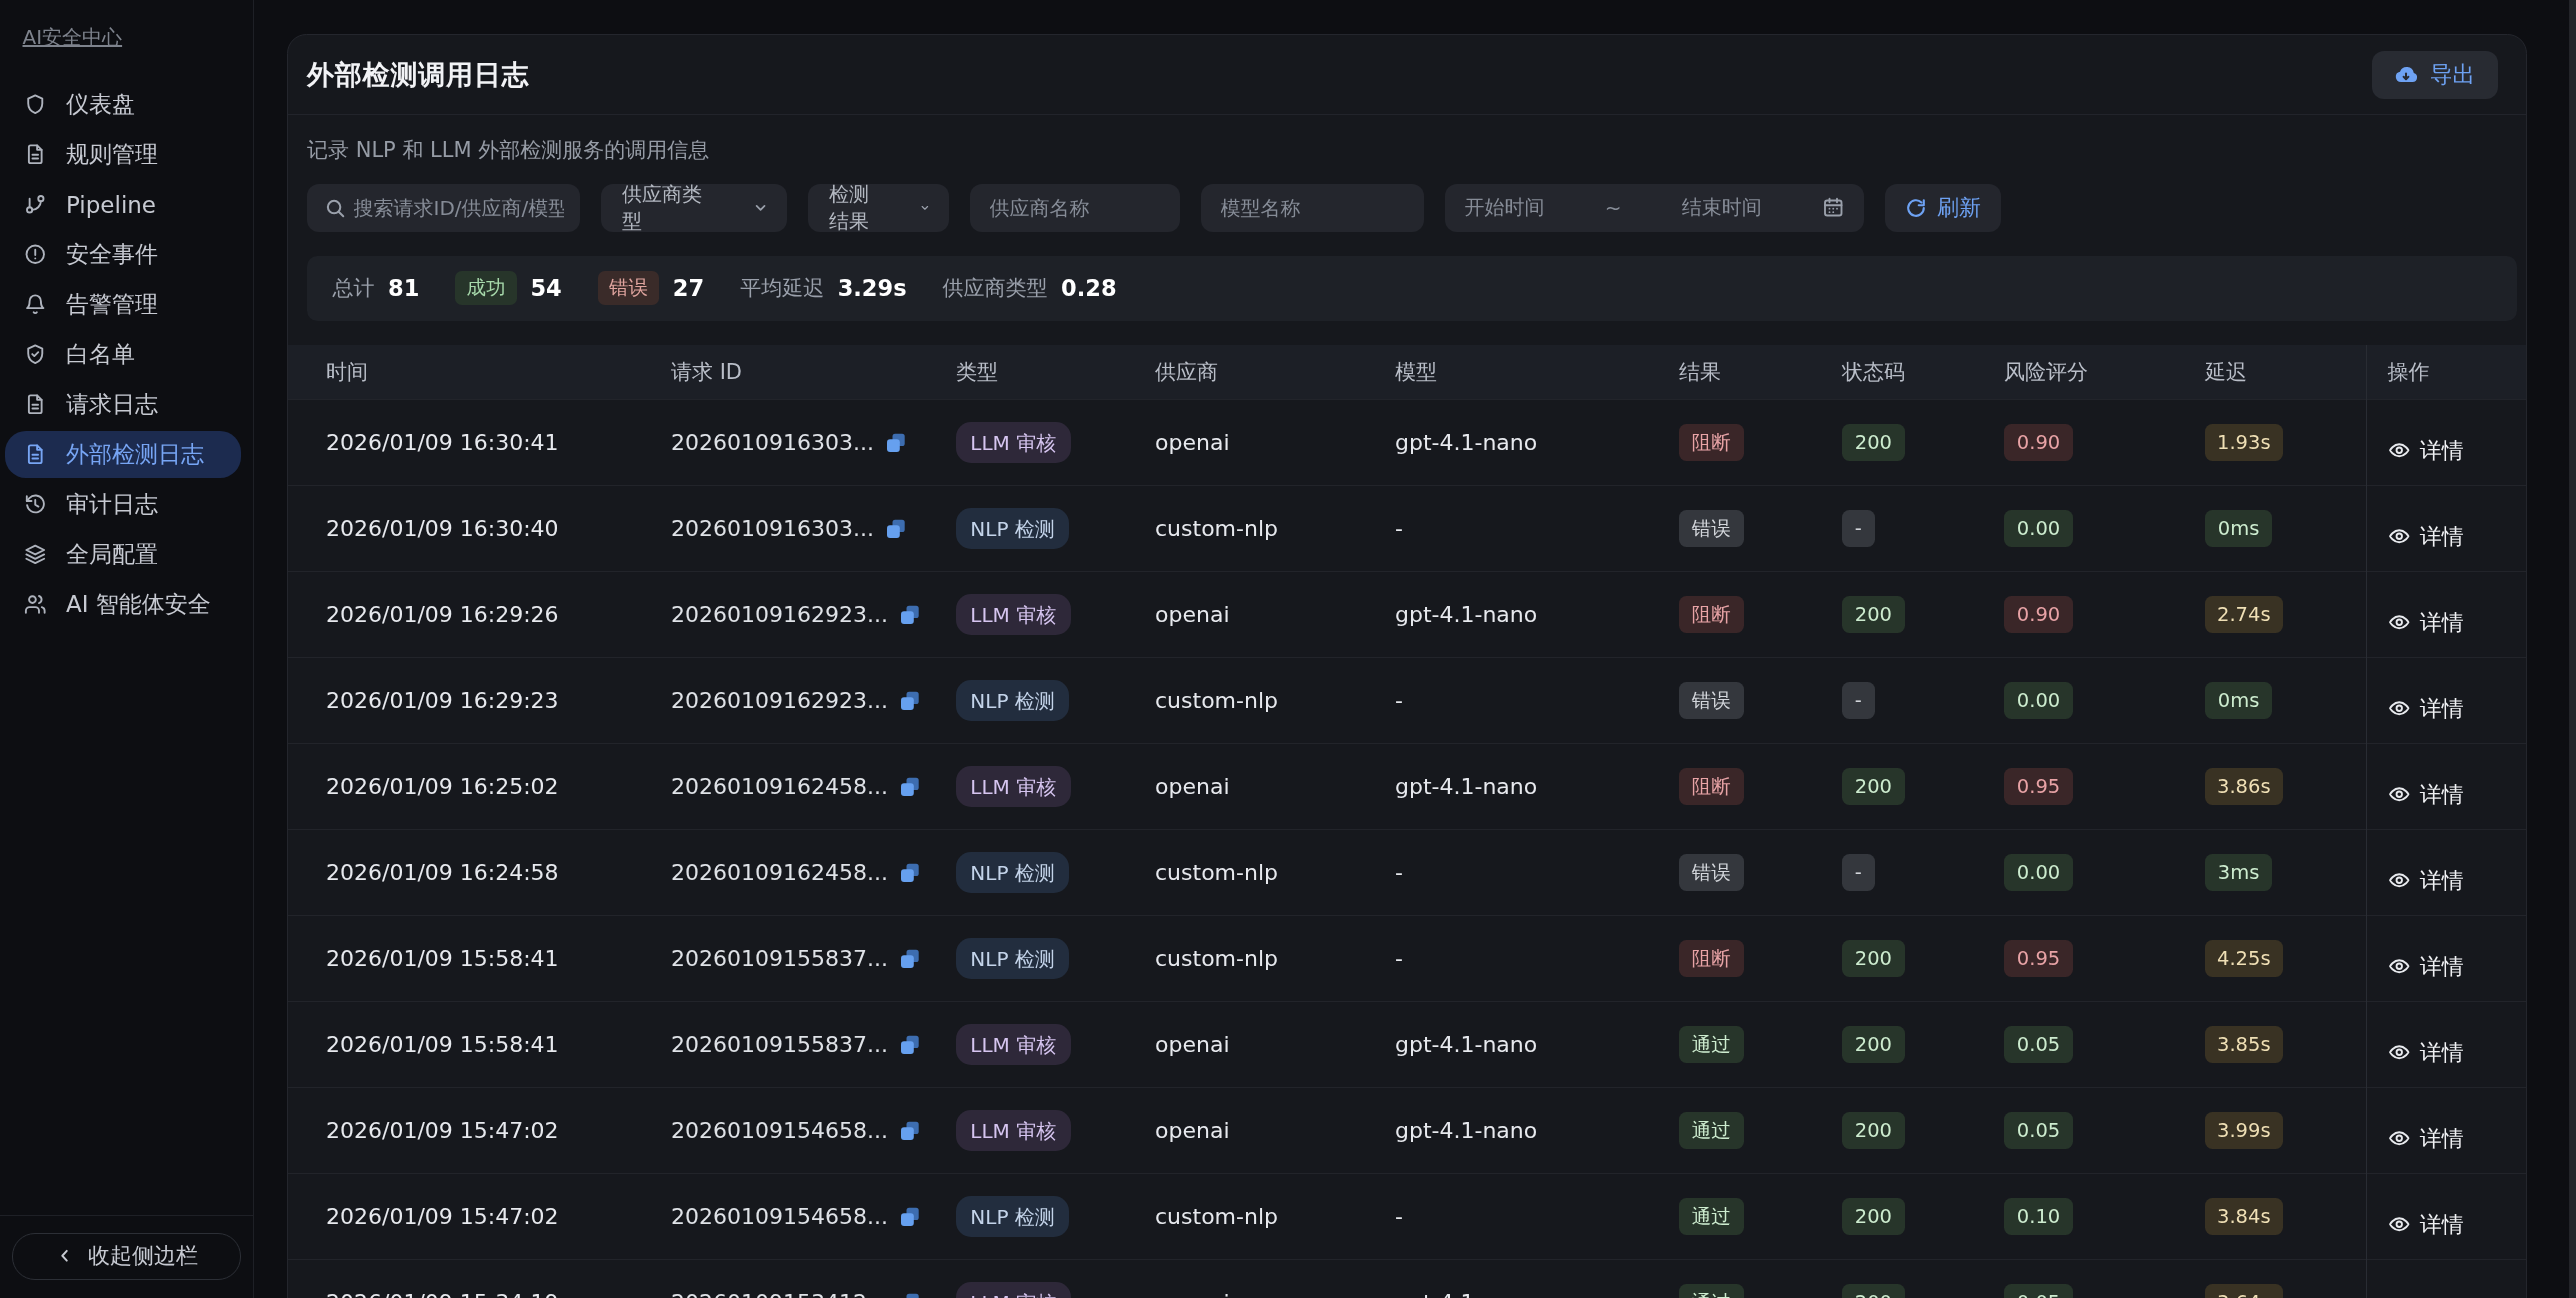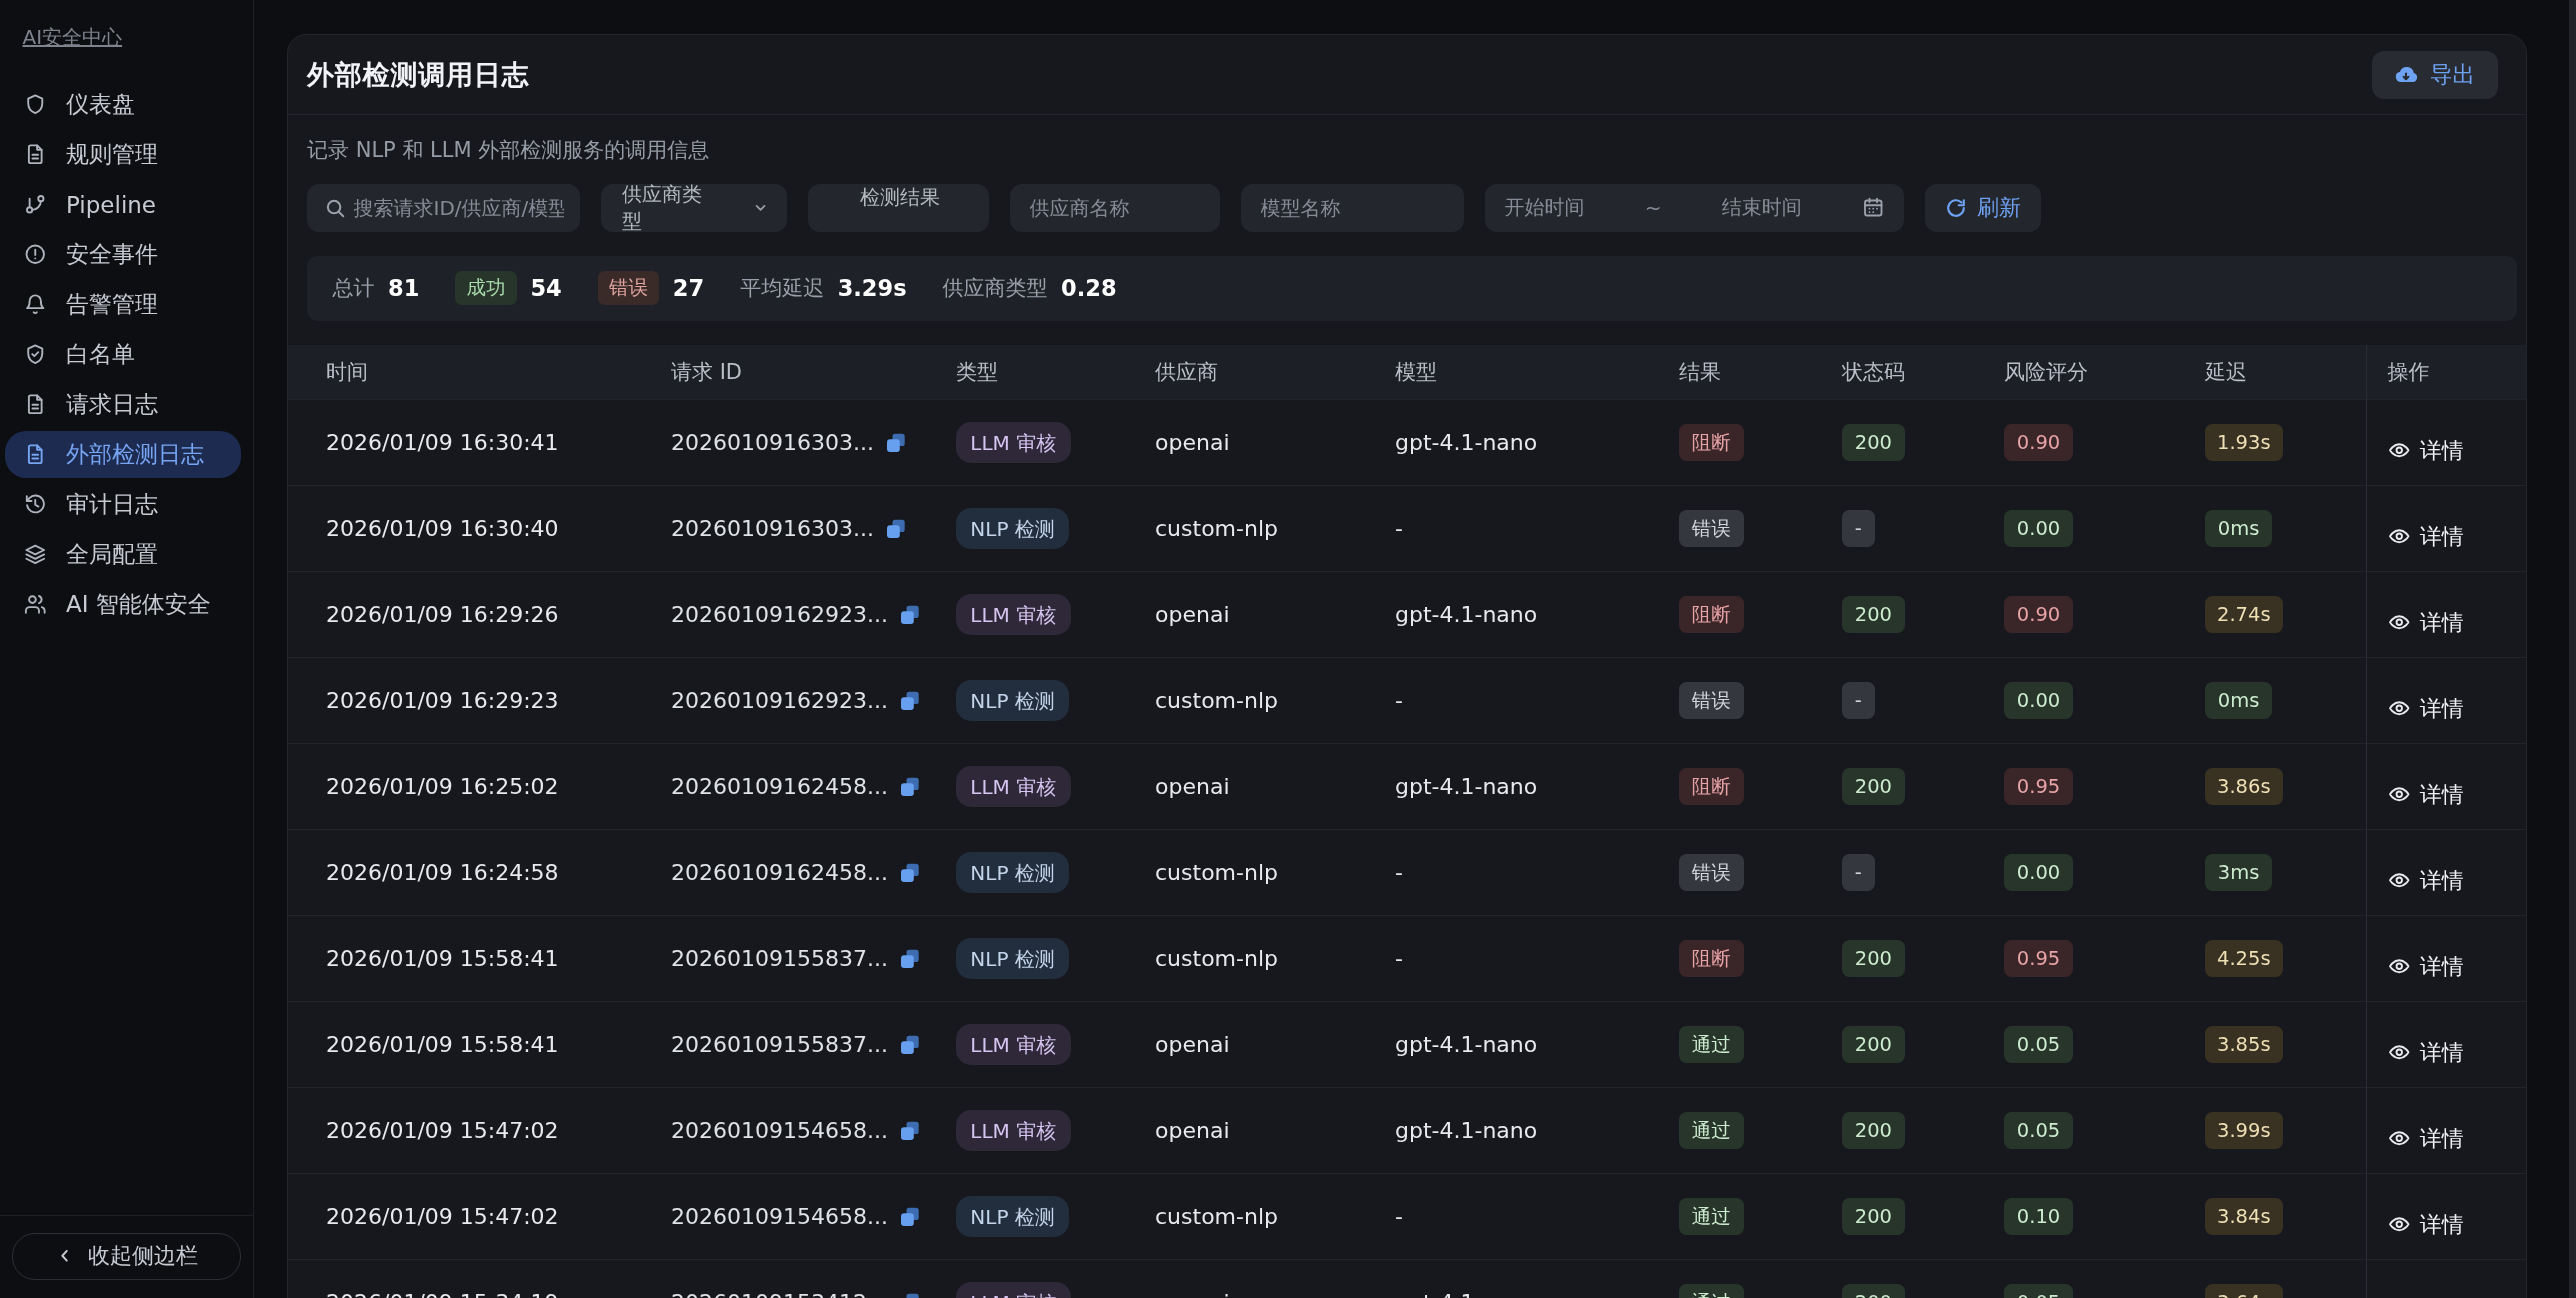--- a/index.html
+++ b/index.html
@@ -55,21 +55,21 @@
   .filters{display:flex;align-items:center;gap:21px;margin-top:19.5px;}
   .control{height:48px;background:#24262d;border-radius:12px;display:flex;align-items:center;
     color:#b3b8c1;font-size:20px;cursor:pointer;}
   .search-box{width:273px;padding:0 16.5px;gap:8px;cursor:text;}
   .search-box .ic{width:22px;height:22px;color:#9aa0ab;flex:0 0 auto;}
   .control input{background:transparent;border:none;outline:none;font:inherit;color:#cfd3da;width:100%;}
   .control input::placeholder{color:#868c97;}
   .select{justify-content:space-between;padding:0 18px 0 21px;gap:42px;}
   .select .ic{width:19.5px;height:19.5px;color:#9aa0ab;}
   .select-provider-type{width:186px;}
-  .select-result{width:181px;flex-direction:column;}
+  .select-result{width:141px;}
   .input-provider{width:210px;padding:0 19.5px;cursor:text;}
   .input-model{width:223px;padding:0 19.5px;cursor:text;}
   .daterange{width:419px;padding:0 19.5px;justify-content:space-between;color:#868c97;}
   .daterange .ic{width:22.5px;height:22.5px;color:#9aa0ab;}
   .refresh-btn{height:48px;background:#24262d;border:none;border-radius:12px;display:flex;align-items:center;
     gap:10.5px;padding:0 19.5px;color:var(--accent);font-size:22px;cursor:pointer;font-family:inherit;}
   .refresh-btn .ic{width:22px;height:22px;}
 
   
   .statsbar{margin-top:24px;background:#1e2127;border-radius:10.5px;height:65px;display:flex;

